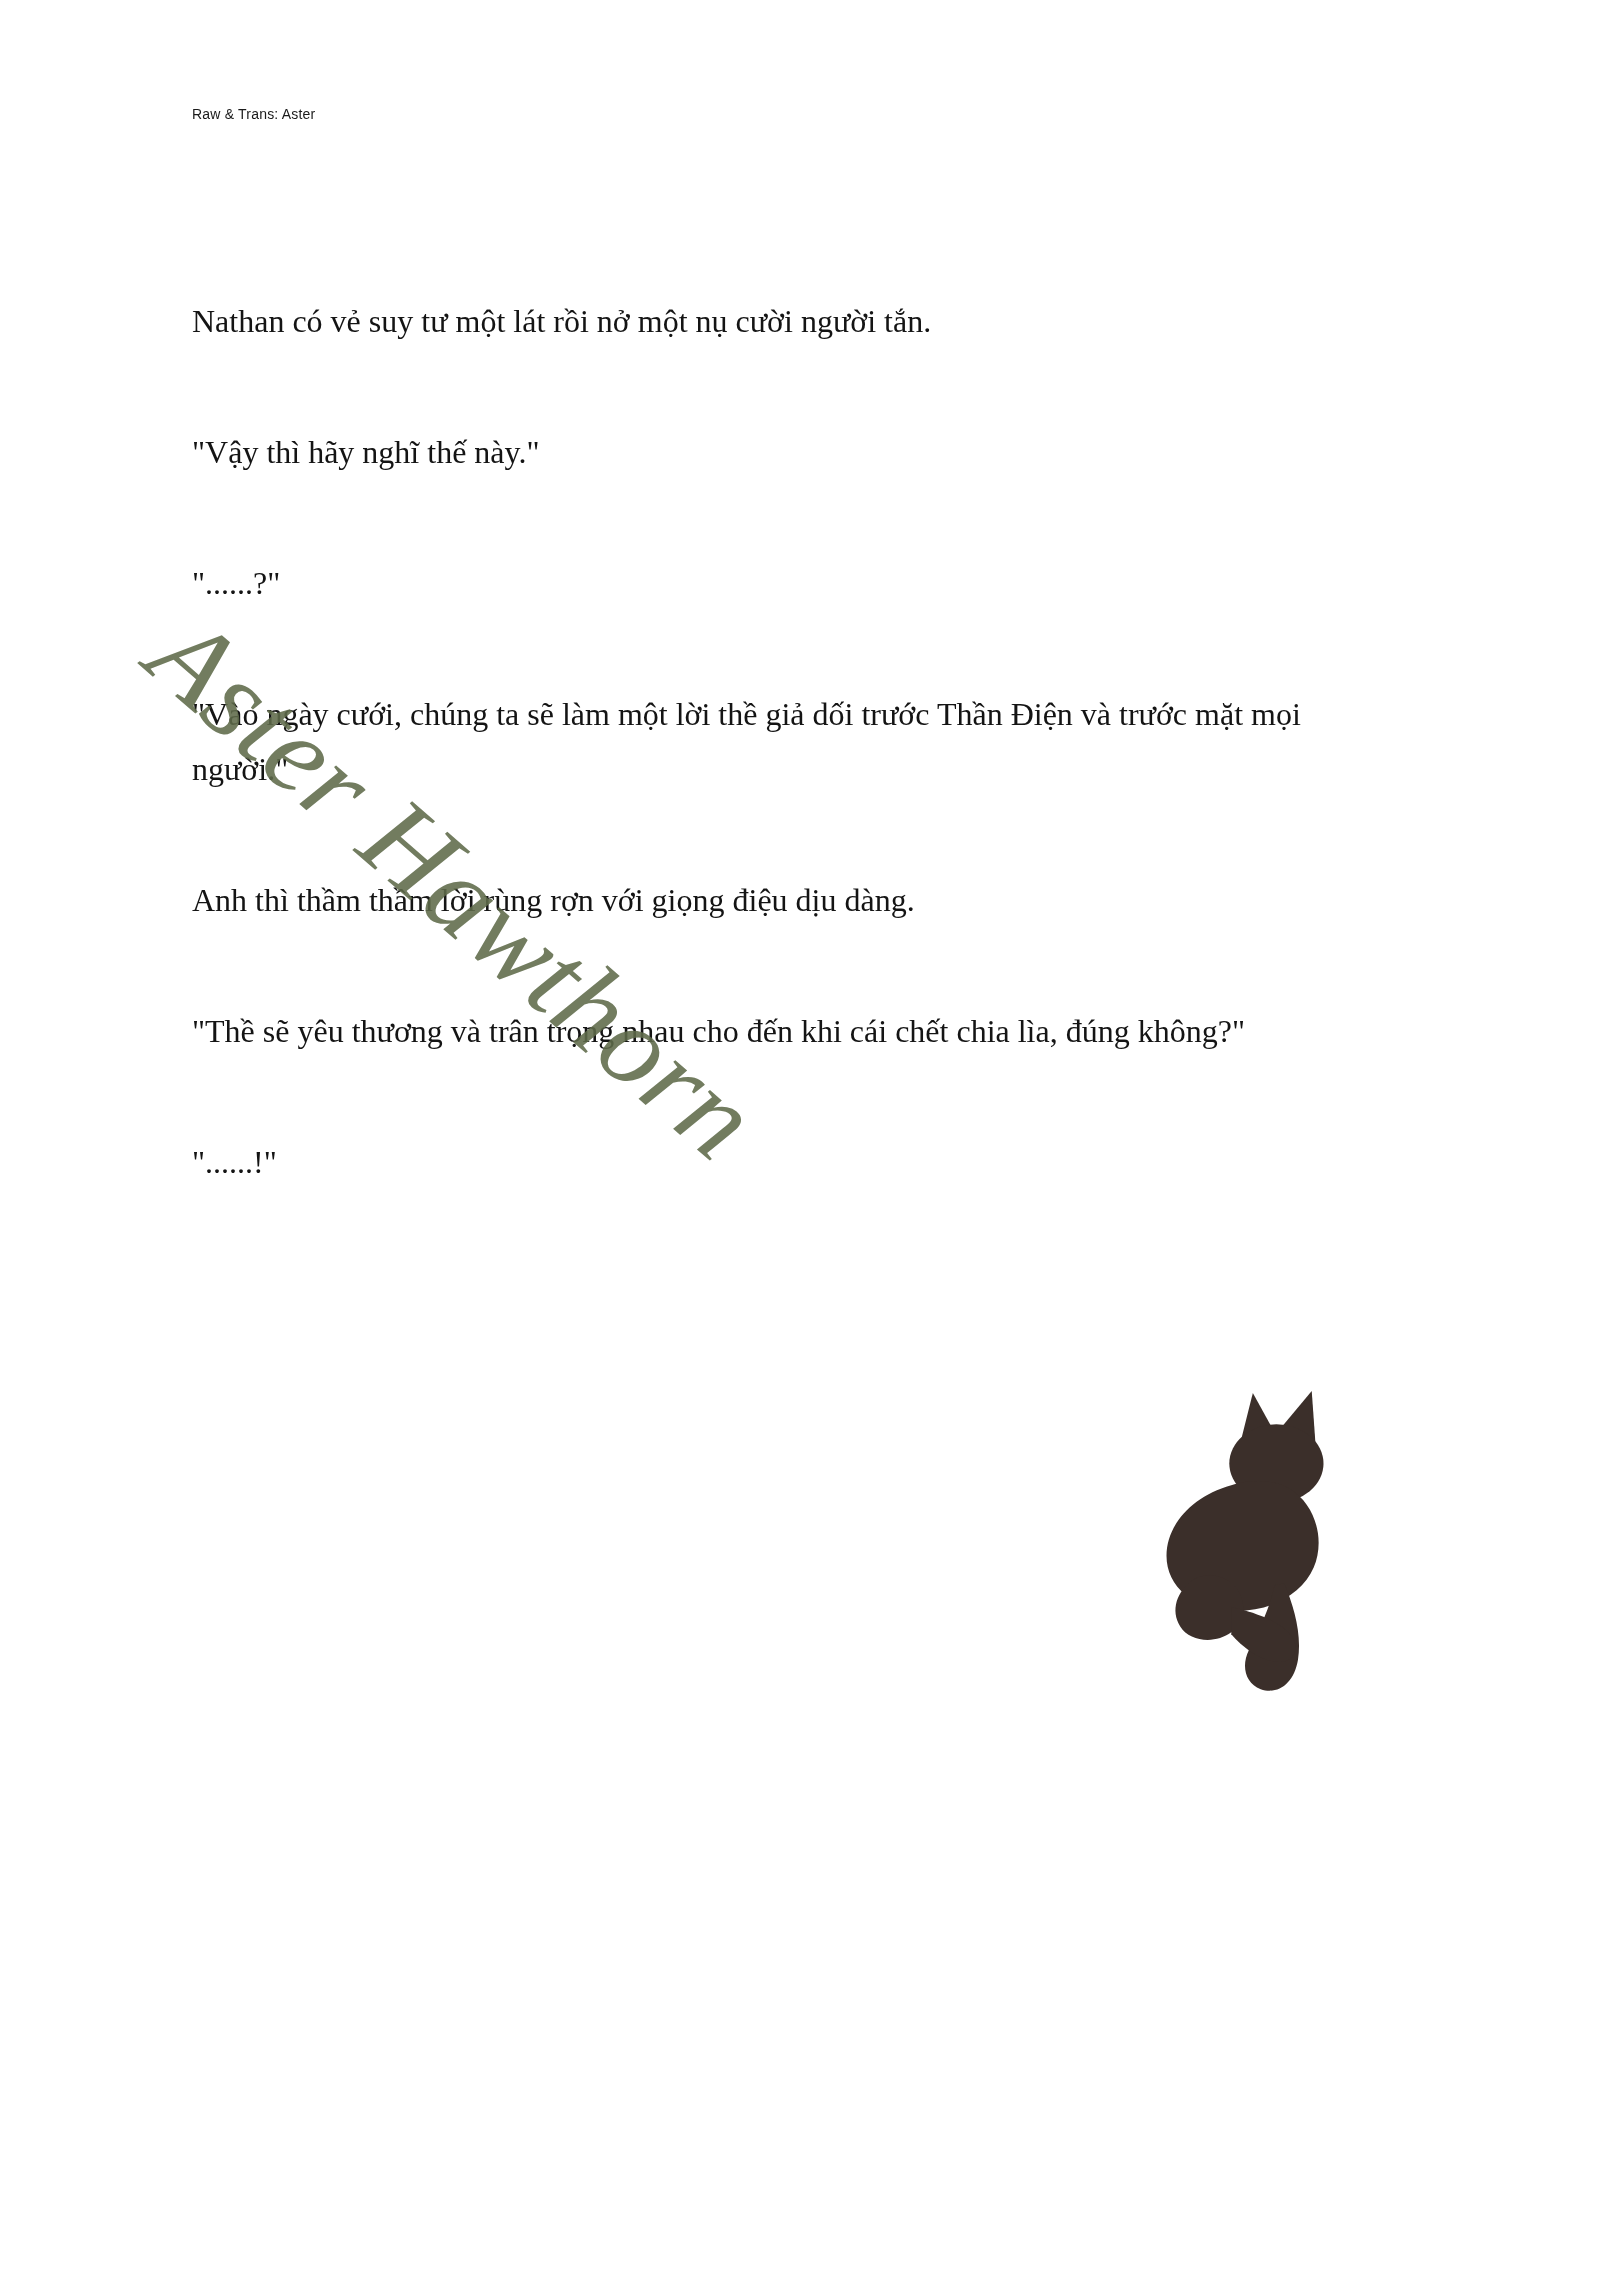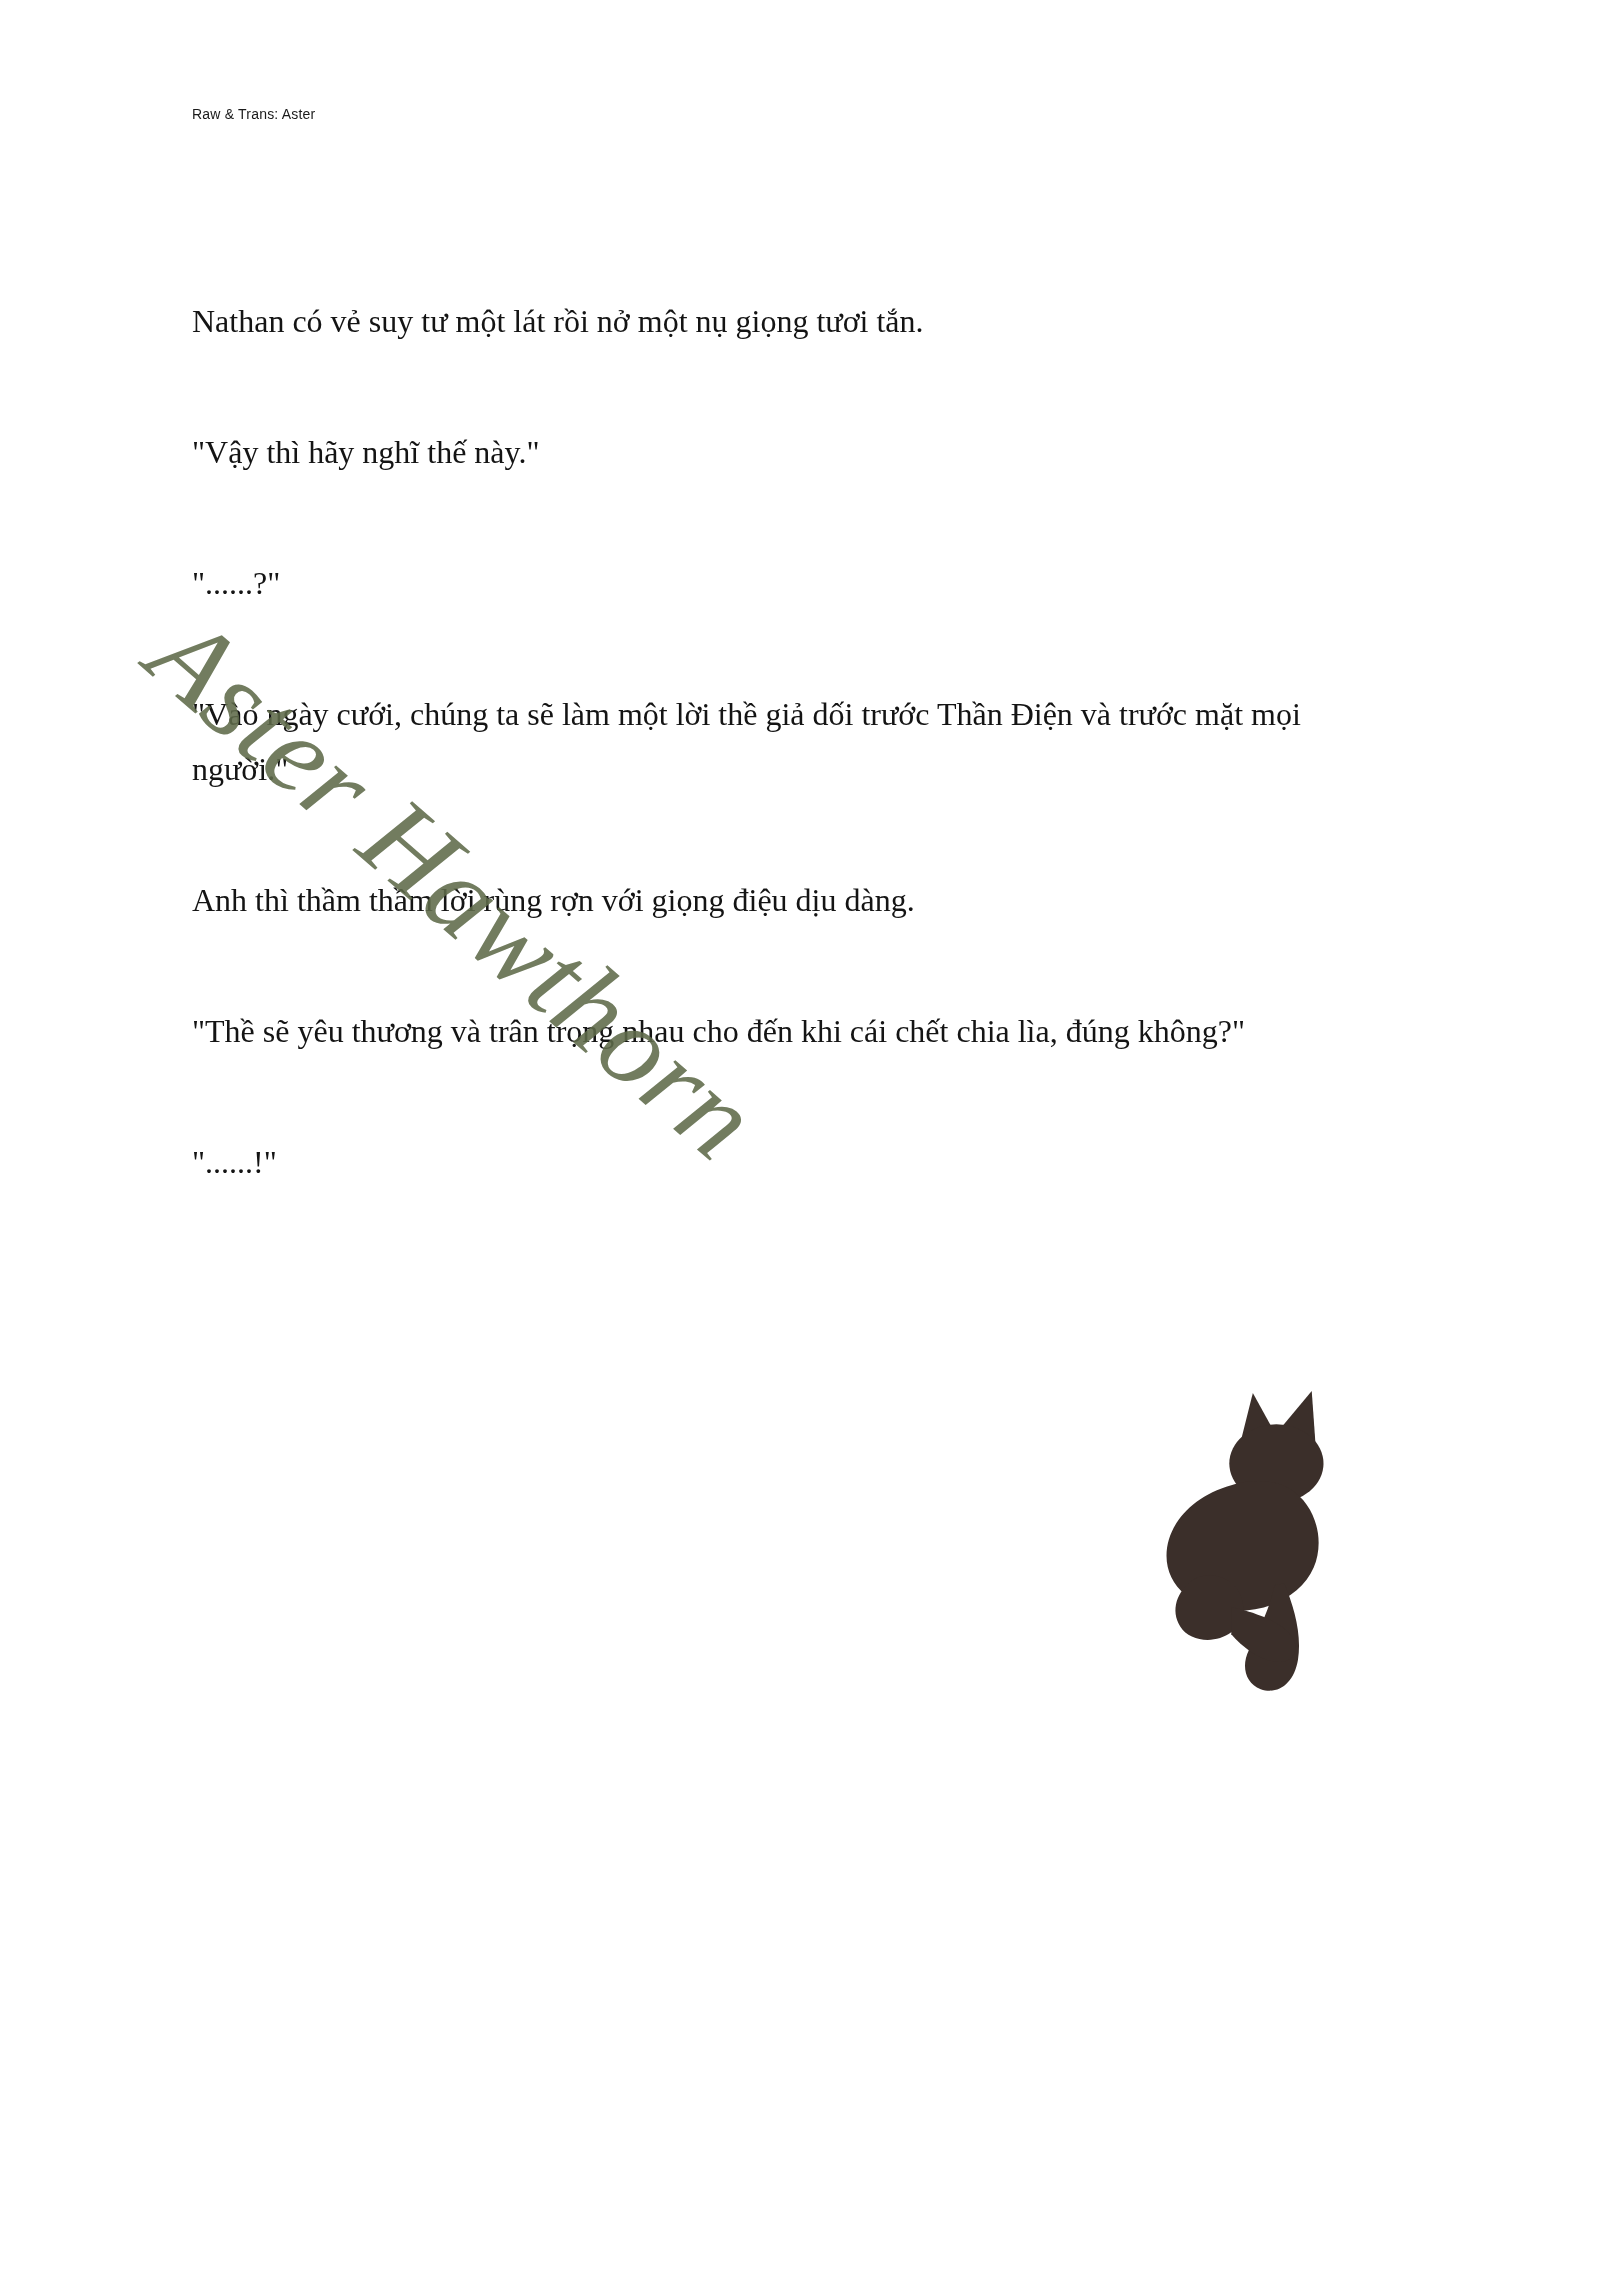--- a/index.html
+++ b/index.html
@@ -68,21 +68,21 @@
   }
 </style>
 </head>
 <body>
 
 <div class="page">
 
   <div class="header-note">Raw &amp; Trans: Aster</div>
 
   <div class="content">
-    <p class="para">Nathan có vẻ suy tư một lát rồi nở một nụ giọng tươi tắn.</p>
+    <p class="para">Nathan có vẻ suy tư một lát rồi nở một nụ cười người tắn.</p>
     <p class="para">"Vậy thì hãy nghĩ thế này."</p>
     <p class="para">"......?"</p>
     <p class="para">"Vào ngày cưới, chúng ta sẽ làm một lời thề giả dối trước Thần Điện và trước mặt mọi người."</p>
     <p class="para">Anh thì thầm thầm lời rùng rợn với giọng điệu dịu dàng.</p>
     <p class="para">"Thề sẽ yêu thương và trân trọng nhau cho đến khi cái chết chia lìa, đúng không?"</p>
     <p class="para">"......!"</p>
   </div>
 
   <div class="watermark-text">Aster Hawthorn</div>
 

